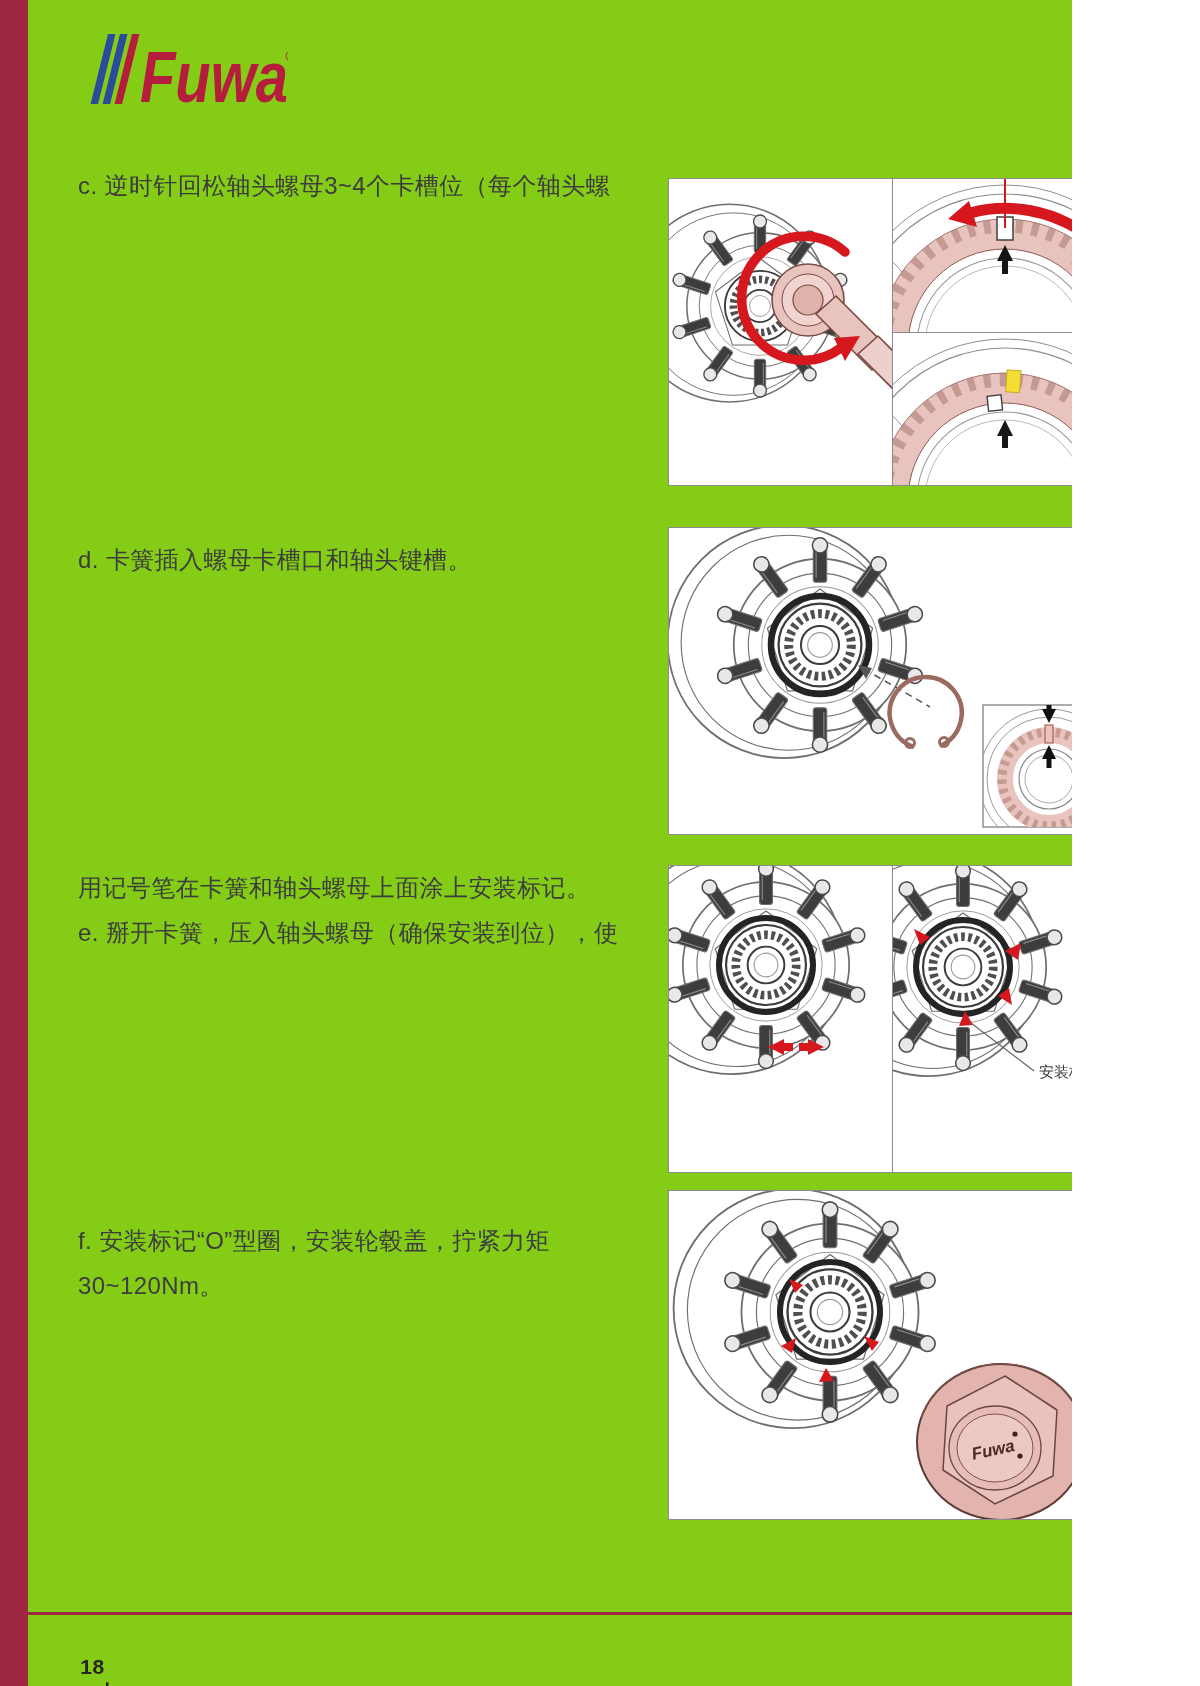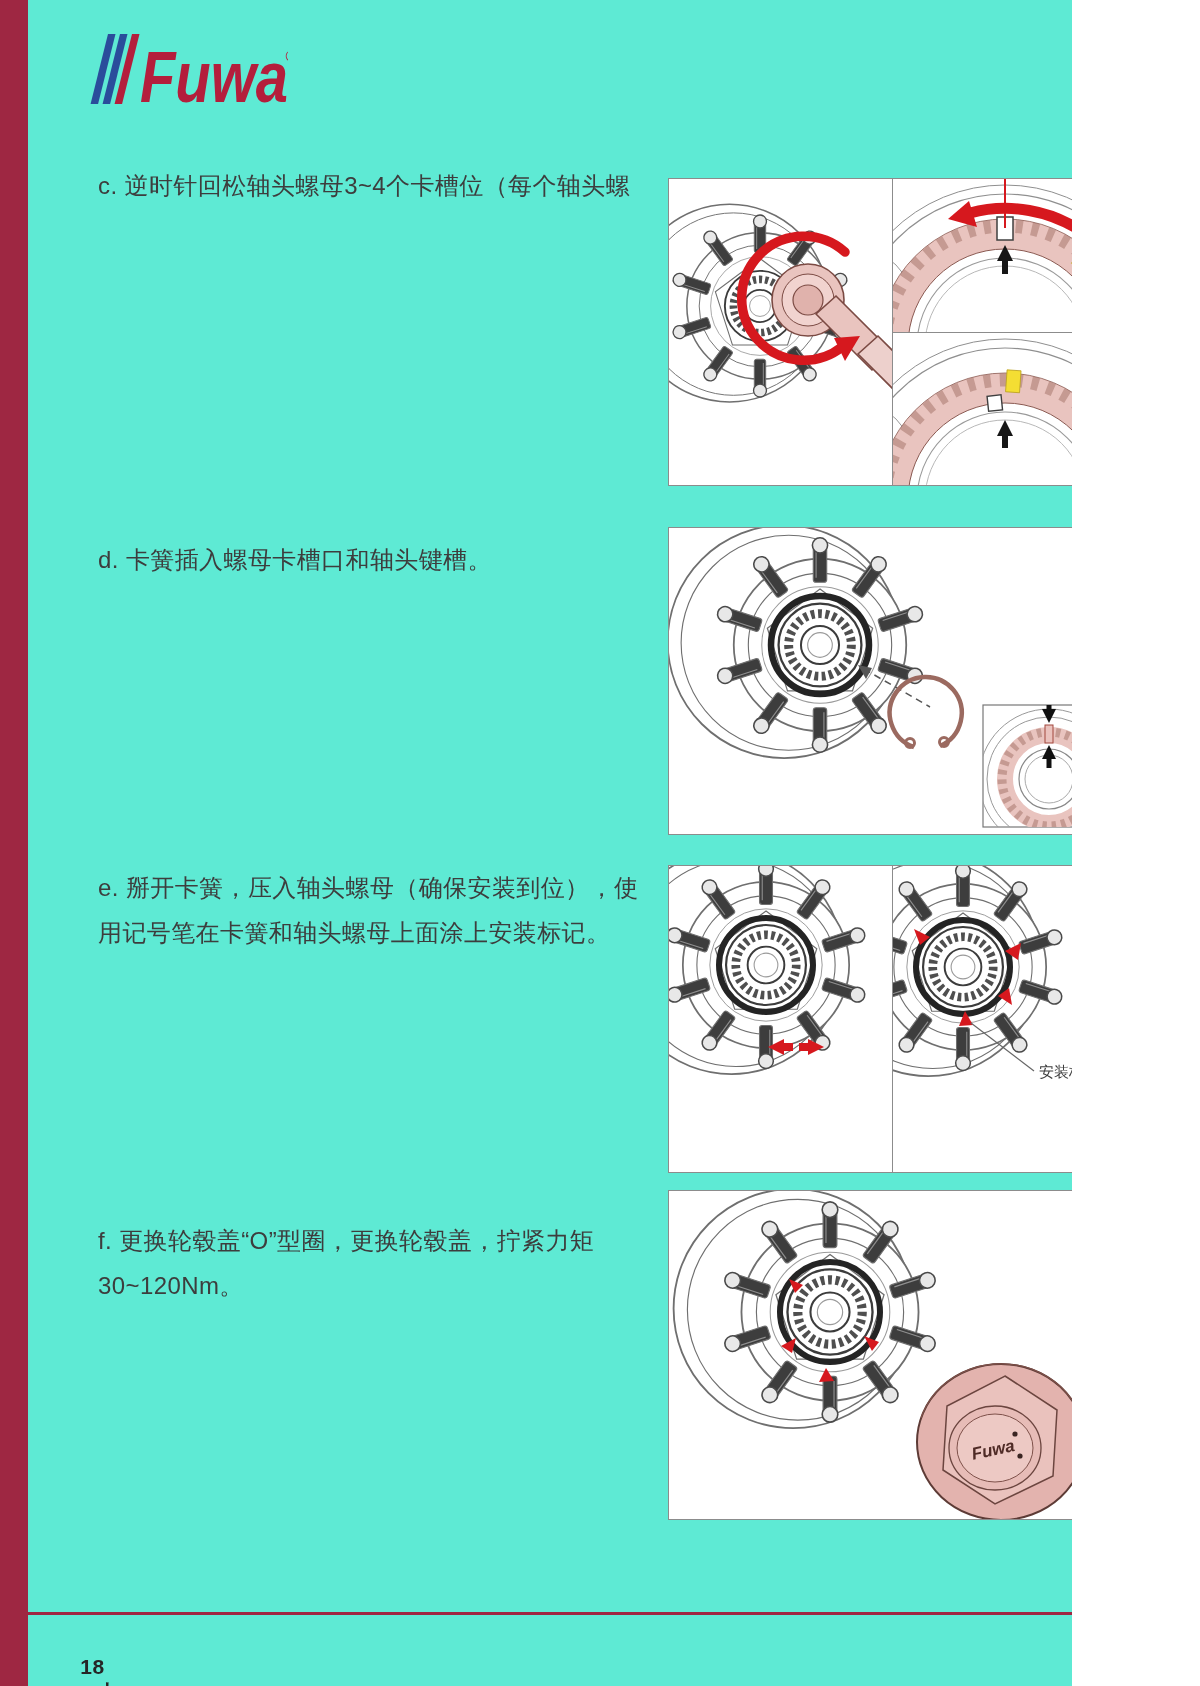--- a/index.html
+++ b/index.html
@@ -1,22 +1,22 @@
 <!DOCTYPE html>
 <html><head>
 <meta charset="utf-8">
 <style>
   html,body{margin:0;padding:0;background:#ffffff;}
-  .page{position:relative;width:1072px;height:1686px;background:#5eead4;overflow:hidden;
+  .page{position:relative;width:1072px;height:1686px;background:#84cc16;overflow:hidden;
         font-family:"Liberation Sans","DejaVu Sans",sans-serif;}
   .accent-bar{position:absolute;left:0;top:0;width:28px;height:1686px;background:#9e2742;}
   .logo{position:absolute;left:58px;top:26px;width:230px;height:88px;}
   .step{position:absolute;left:78px;font-size:24px;line-height:45px;color:#3d3d3d;
         letter-spacing:.4px;white-space:nowrap;}
-  .step span{display:block;margin-left:20px;}
+  .step span{display:block;}
   #step-c{top:163px;} #step-d{top:537px;} #step-e{top:865px;} #step-f{top:1218px;}
   .fig{position:absolute;background:#fff;}
   #fig-c{left:668px;top:178px;} #fig-d{left:668px;top:527px;}
   #fig-e{left:668px;top:865px;} #fig-f{left:668px;top:1190px;}
   .footer-rule{position:absolute;left:0;top:1612px;width:1200px;height:3px;background:#9e2742;}
   .footer{position:absolute;left:55px;top:1631px;font-size:21px;font-weight:bold;
           color:#262626;white-space:pre;letter-spacing:.5px;}
   .footer .div{margin:0 17px;}
   svg text{font-family:"Liberation Sans","DejaVu Sans",sans-serif;}
 </style>
@@ -79,25 +79,25 @@
     <text x="240" y="36" font-size="17" fill="#b41e3c" text-anchor="end">®</text>
   </svg>
 
   <div class="step" id="step-c">
     <span>c. 逆时针回松轴头螺母3~4个卡槽位（每个轴头螺</span>
   </div>
   <div class="step" id="step-d">
     <span>d. 卡簧插入螺母卡槽口和轴头键槽。</span>
   </div>
   <div class="step" id="step-e">
+    <span>用记号笔在卡簧和轴头螺母上面涂上安装标记。</span>
     <span>e. 掰开卡簧，压入轴头螺母（确保安装到位），使</span>
-    <span>用记号笔在卡簧和轴头螺母上面涂上安装标记。</span>
   </div>
   <div class="step" id="step-f">
-    <span>f. 更换轮毂盖“O”型圈，更换轮毂盖，拧紧力矩</span>
+    <span>f. 安装标记“O”型圈，安装轮毂盖，拧紧力矩</span>
     <span>30~120Nm。</span>
   </div>
 
   <svg class="fig" id="fig-c" width="450" height="308" viewBox="0 0 450 308">
     <defs>
       <clipPath id="cpcL">
           <rect width="224" height="308"></rect>
         </clipPath>
       <clipPath id="cpcRT">
           <rect x="224" width="226" height="154"></rect>

